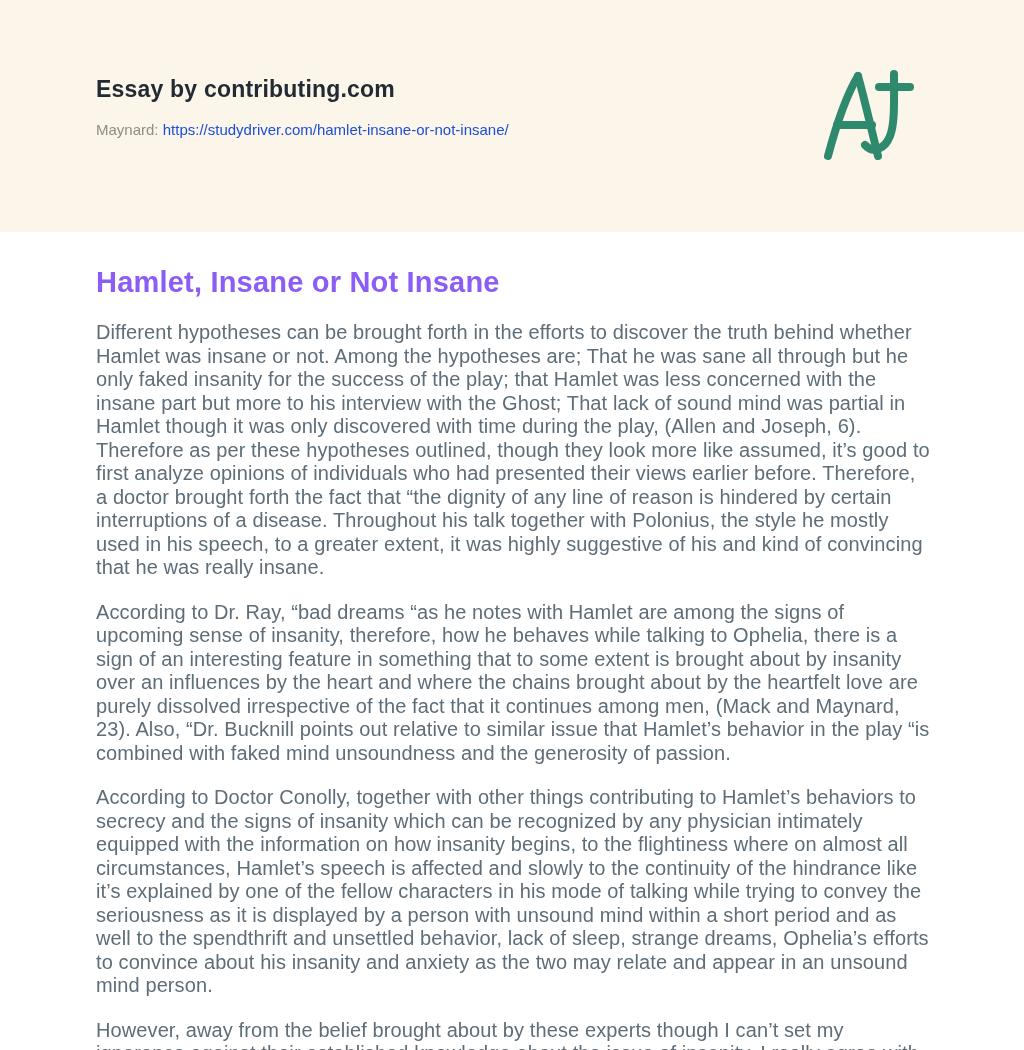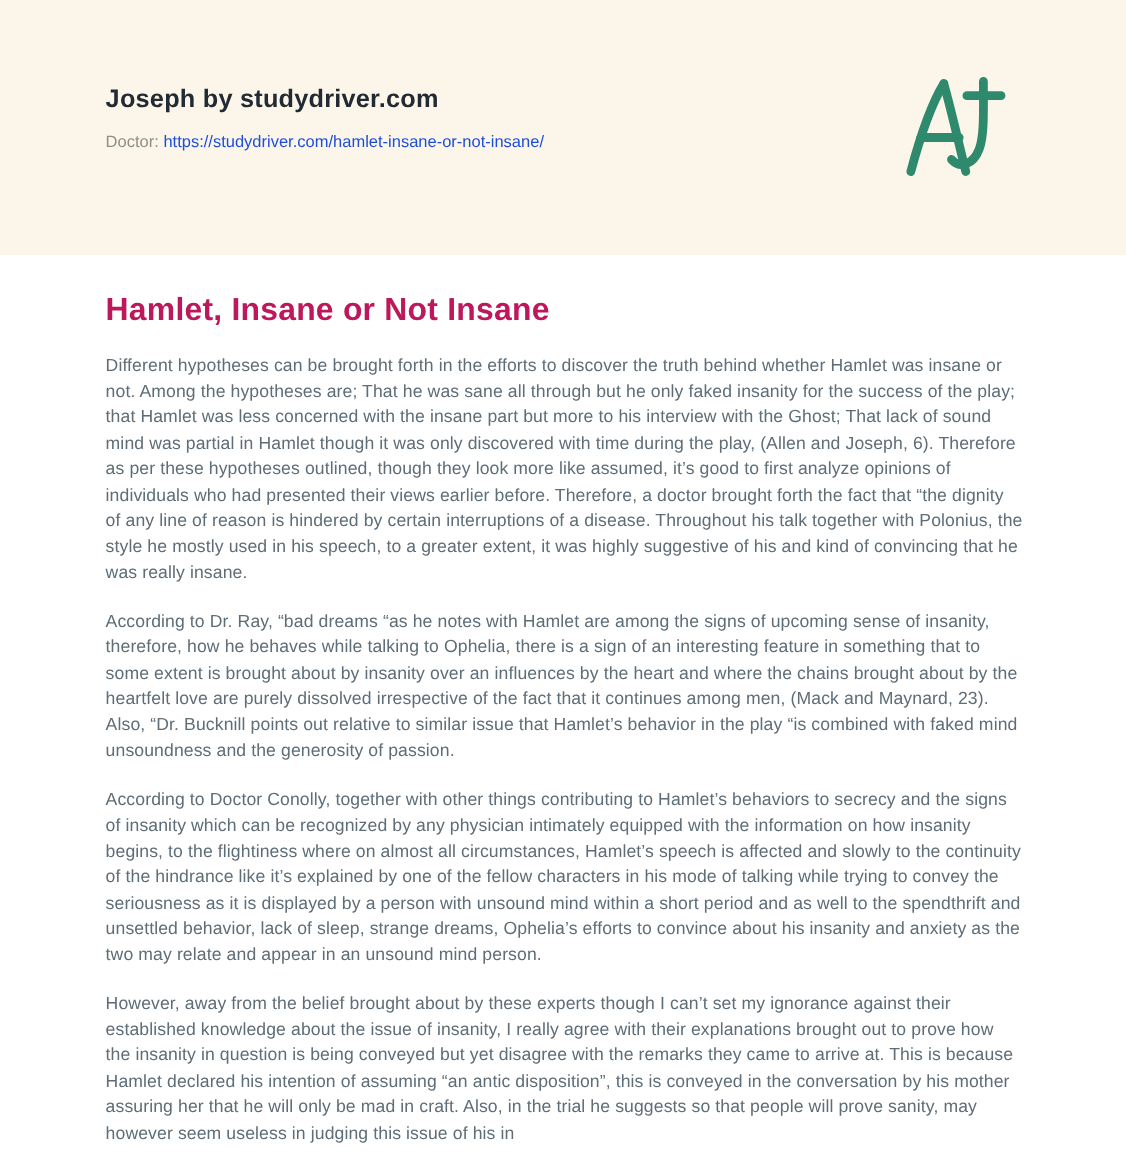--- a/index.html
+++ b/index.html
@@ -56,45 +56,45 @@
   .content {
     box-sizing: border-box;
     width: 100%;
     padding: 0 94px 0 96px;
   }
   .essay-title {
     margin: 34px 0 0 0;
     font-size: 29px;
     font-weight: 700;
     letter-spacing: 0.2px;
-    color: #be185d;
+    color: #8b5cf6;
     font-family: "Liberation Sans", sans-serif;
   }
   .essay-body {
     margin-top: 22px;
     width: 834px;
   }
   .essay-body p.para {
     margin: 0 0 21px 0;
-    font-size: 16px;
+    font-size: 20px;
     line-height: 23.5px;
     color: #5e6d77;
     letter-spacing: 0.1px;
   }
 </style>
 </head>
 <body>
 
 <div class="page">
 
   <header class="hero">
-    <h2 class="byline">Joseph by studydriver.com</h2>
+    <h2 class="byline">Essay by contributing.com</h2>
 
     <p class="source-line">
-      <span>Doctor:</span>
+      <span>Maynard:</span>
       <a href="#">https://studydriver.com/hamlet-insane-or-not-insane/</a>
     </p>
 
     <div class="logo-wrap">
       <span>
         <svg viewBox="0 0 96 100" fill="none" aria-hidden="true">
           <g stroke="#2f8a6d" stroke-width="8" fill="none" stroke-linecap="round">
 
             <path d="M8 90 C 16 60, 27 28, 38 10"></path>
 

